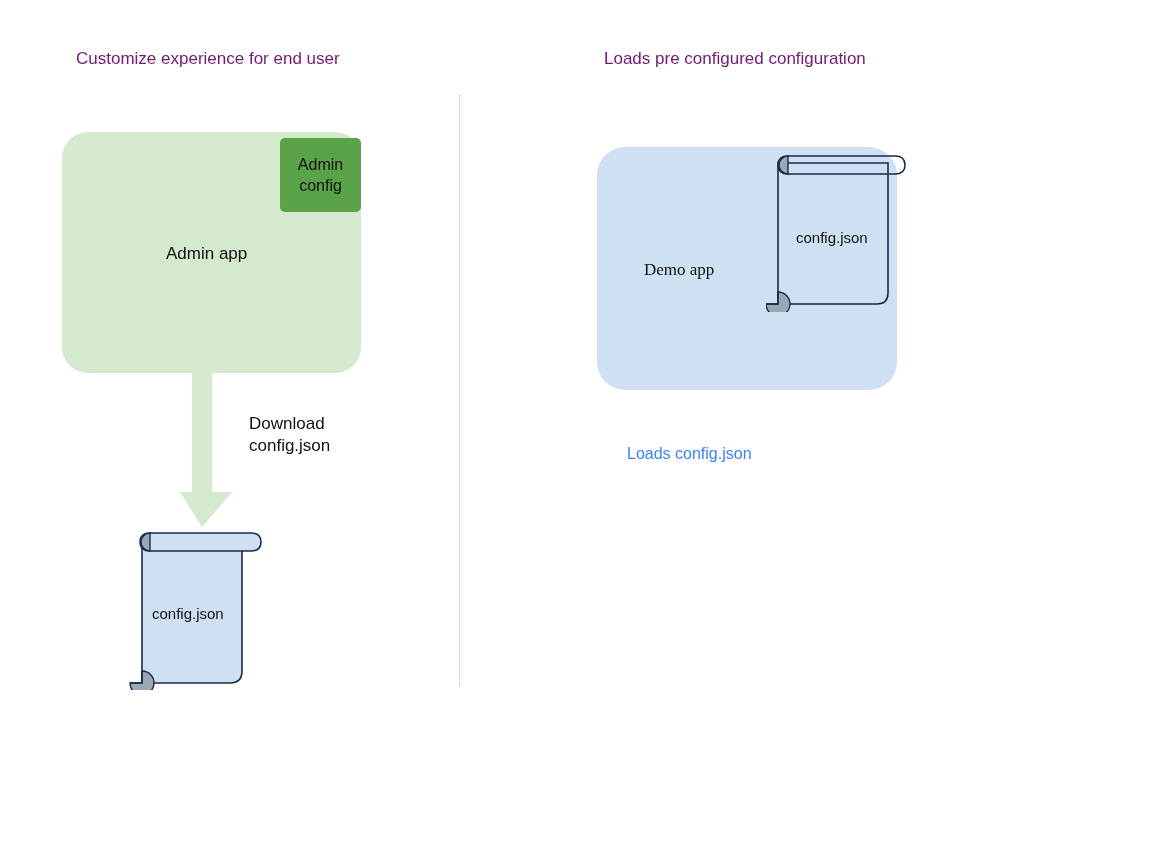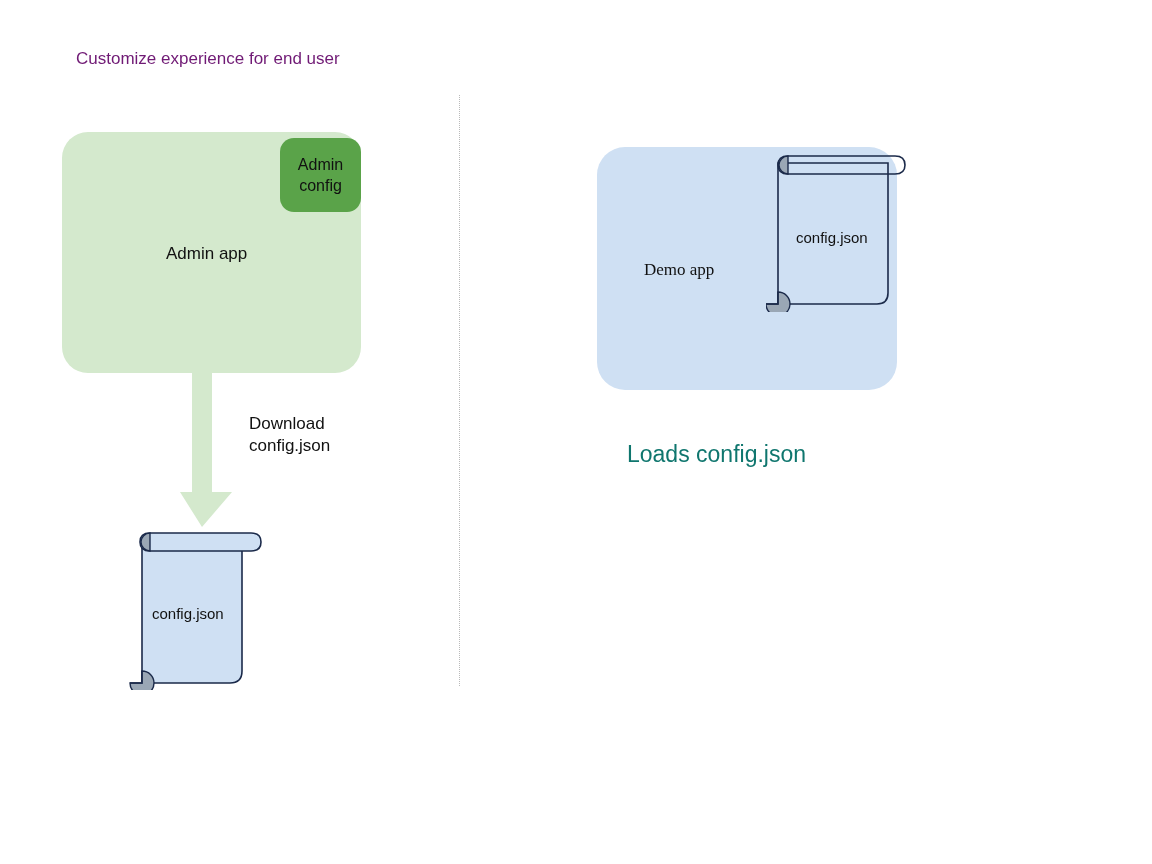--- a/index.html
+++ b/index.html
@@ -71,21 +71,21 @@
   #demo-app-label  { left: 644px; top: 260px; font-family: Liberation Serif, serif; }
 
   
   #admin-panel {
     position: absolute;
     left: 280px;
     top: 138px;
     width: 81px;
     height: 74px;
     background: #5aa349;
-    border-radius: 14px;
+    border-radius: 5px;
     display: flex;
     align-items: center;
     justify-content: center;
     text-align: center;
     font-size: 16px;
     line-height: 21px;
     color: #111111;
   }
 
   
@@ -120,33 +120,34 @@
     color: #111111;
   }
   #doc-left-label  { left: 152px; top: 605px; }
   #doc-right-label { left: 796px; top: 229px; }
 
   
   #loads-caption {
     position: absolute;
     left: 627px;
     top: 444px;
-    font-size: 23px;
+    font-size: 16px;
     line-height: 20px;
     white-space: nowrap;
-    color: #0f766e;
+    color: #3b82f6;
   }
 </style>
 </head>
 <body>
 
 <div class="canvas">
 
   <div class="title" id="title-left">Customize experience for end user</div>
 
+  <div class="title" id="title-right">Loads pre configured configuration</div>
 
   <div class="divider"></div>
 
   <div class="app-box" id="admin-app"></div>
 
   <div class="app-label" id="admin-app-label">Admin app</div>
 
   <div id="admin-panel">
     <span>
       <span>Admin</span><br>

